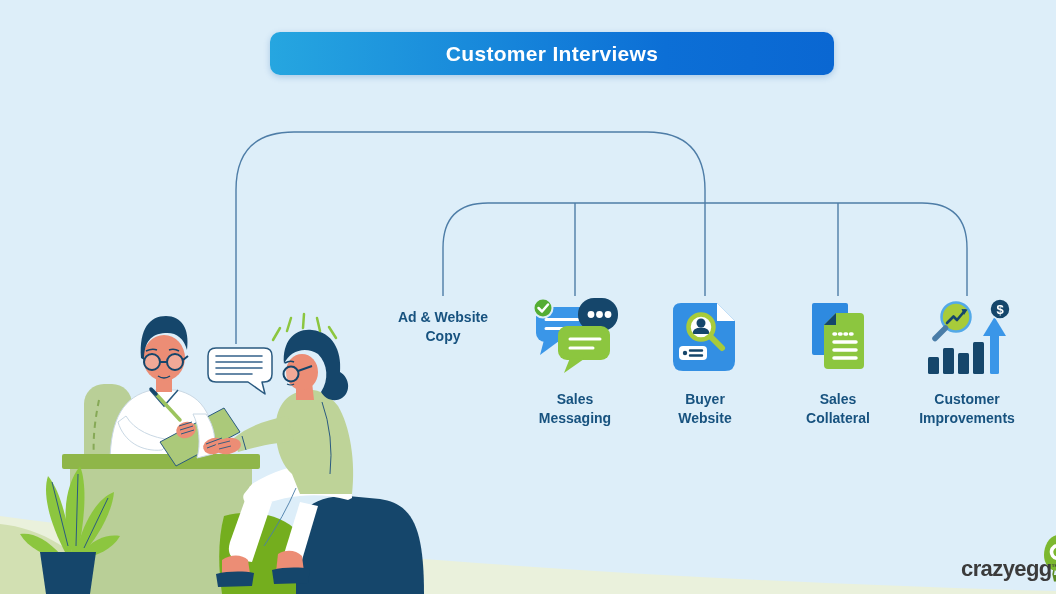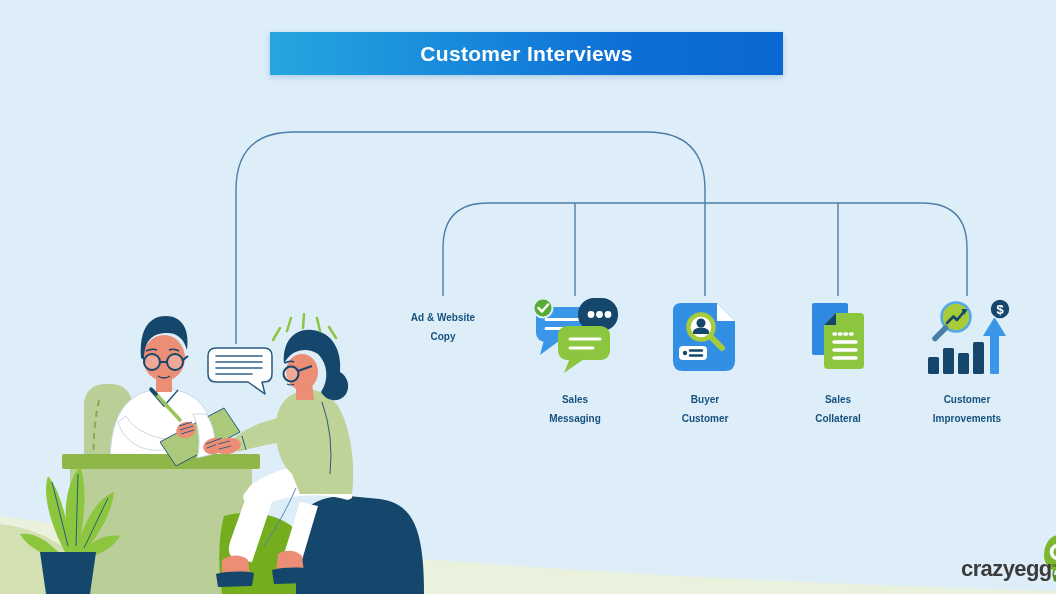--- a/index.html
+++ b/index.html
@@ -2,33 +2,33 @@
 <html><head>
 <meta charset="utf-8">
 <style>
   html,body{margin:0;padding:0;}
   .canvas{
     position:relative;width:1056px;height:594px;overflow:hidden;
     background:#ddeef9;font-family:"Liberation Sans",sans-serif;
   }
   .layer{position:absolute;left:0;top:0;}
   .banner{
-    position:absolute;left:270px;top:32px;width:513px;height:43px;border-radius:0;
+    position:absolute;left:270px;top:32px;width:564px;height:43px;border-radius:10px;
     background:linear-gradient(90deg,#26a6e0 0%,#0c6fd6 70%,#0a67d2 100%);
     display:flex;align-items:center;justify-content:center;
     box-shadow:0 2px 6px rgba(20,90,170,.25);
   }
   .banner span{color:#ffffff;font-weight:bold;font-size:21px;letter-spacing:.3px;}
   .branch{
     position:absolute;top:296px;width:150px;transform:translateX(-50%);
     display:flex;flex-direction:column;align-items:center;
   }
   .icon-wrap{height:82px;display:flex;align-items:center;justify-content:center;}
   .branch-label{
-    margin-top:12px;font-size:10px;font-weight:bold;color:#17527f;
+    margin-top:12px;font-size:14px;font-weight:bold;color:#17527f;
     text-align:center;line-height:19px;white-space:pre-line;
   }
   .logo{position:absolute;left:914px;top:534px;width:132px;height:54px;margin-left:47px;}
   .logo-text{position:absolute;left:0;bottom:6px;font-size:22px;font-weight:bold;color:#3b3b3b;letter-spacing:-0.6px;}
   .logo-tm{font-size:8px;vertical-align:6px;font-weight:bold;}
   .egg{position:absolute;left:82px;top:0;}
 </style>
 </head>
 <body>
 
@@ -85,21 +85,21 @@
         <circle cx="30" cy="22" r="4.5" fill="#15466b"></circle>
         <path d="M21.5,33 Q21.5,26.5 30,26.5 Q38.5,26.5 38.5,33 Z" fill="#15466b"></path>
         <circle cx="30" cy="26" r="12.5" fill="none" stroke="#a8cb3a" stroke-width="4.5"></circle>
         <path d="M39.5,35.5 L51,47" stroke="#a8cb3a" stroke-width="6" stroke-linecap="round"></path>
         <rect x="8" y="45" width="28" height="14" rx="4" fill="#ffffff"></rect>
         <circle cx="14" cy="52" r="2.2" fill="#15466b"></circle>
         <path d="M19,49.5 H31 M19,54.5 H31" stroke="#15466b" stroke-width="2.4" stroke-linecap="round"></path>
       </svg>
     </div>
     <div class="branch-label">Buyer
-Customer</div>
+Website</div>
   </div>
 
   <div class="branch" style="left:838px;">
     <div class="icon-wrap">
       <svg width="60" height="72" viewBox="0 0 60 72">
         <rect x="4" y="2" width="36" height="52" rx="2" fill="#2e8ae0"></rect>
         <path d="M28,12 H52 Q56,12 56,16 V64 Q56,68 52,68 H20 Q16,68 16,64 V24 Z" fill="#8cc63f"></path>
         <polygon points="28,12 16,24 28,24" fill="#15466b"></polygon>
         <path d="M26,33 H48" stroke="#ffffff" stroke-width="3.5" stroke-linecap="round" stroke-dasharray="1.5,4"></path>
         <path d="M26,41 H48 M26,49 H48 M26,57 H48" stroke="#ffffff" stroke-width="3.5" stroke-linecap="round"></path>

